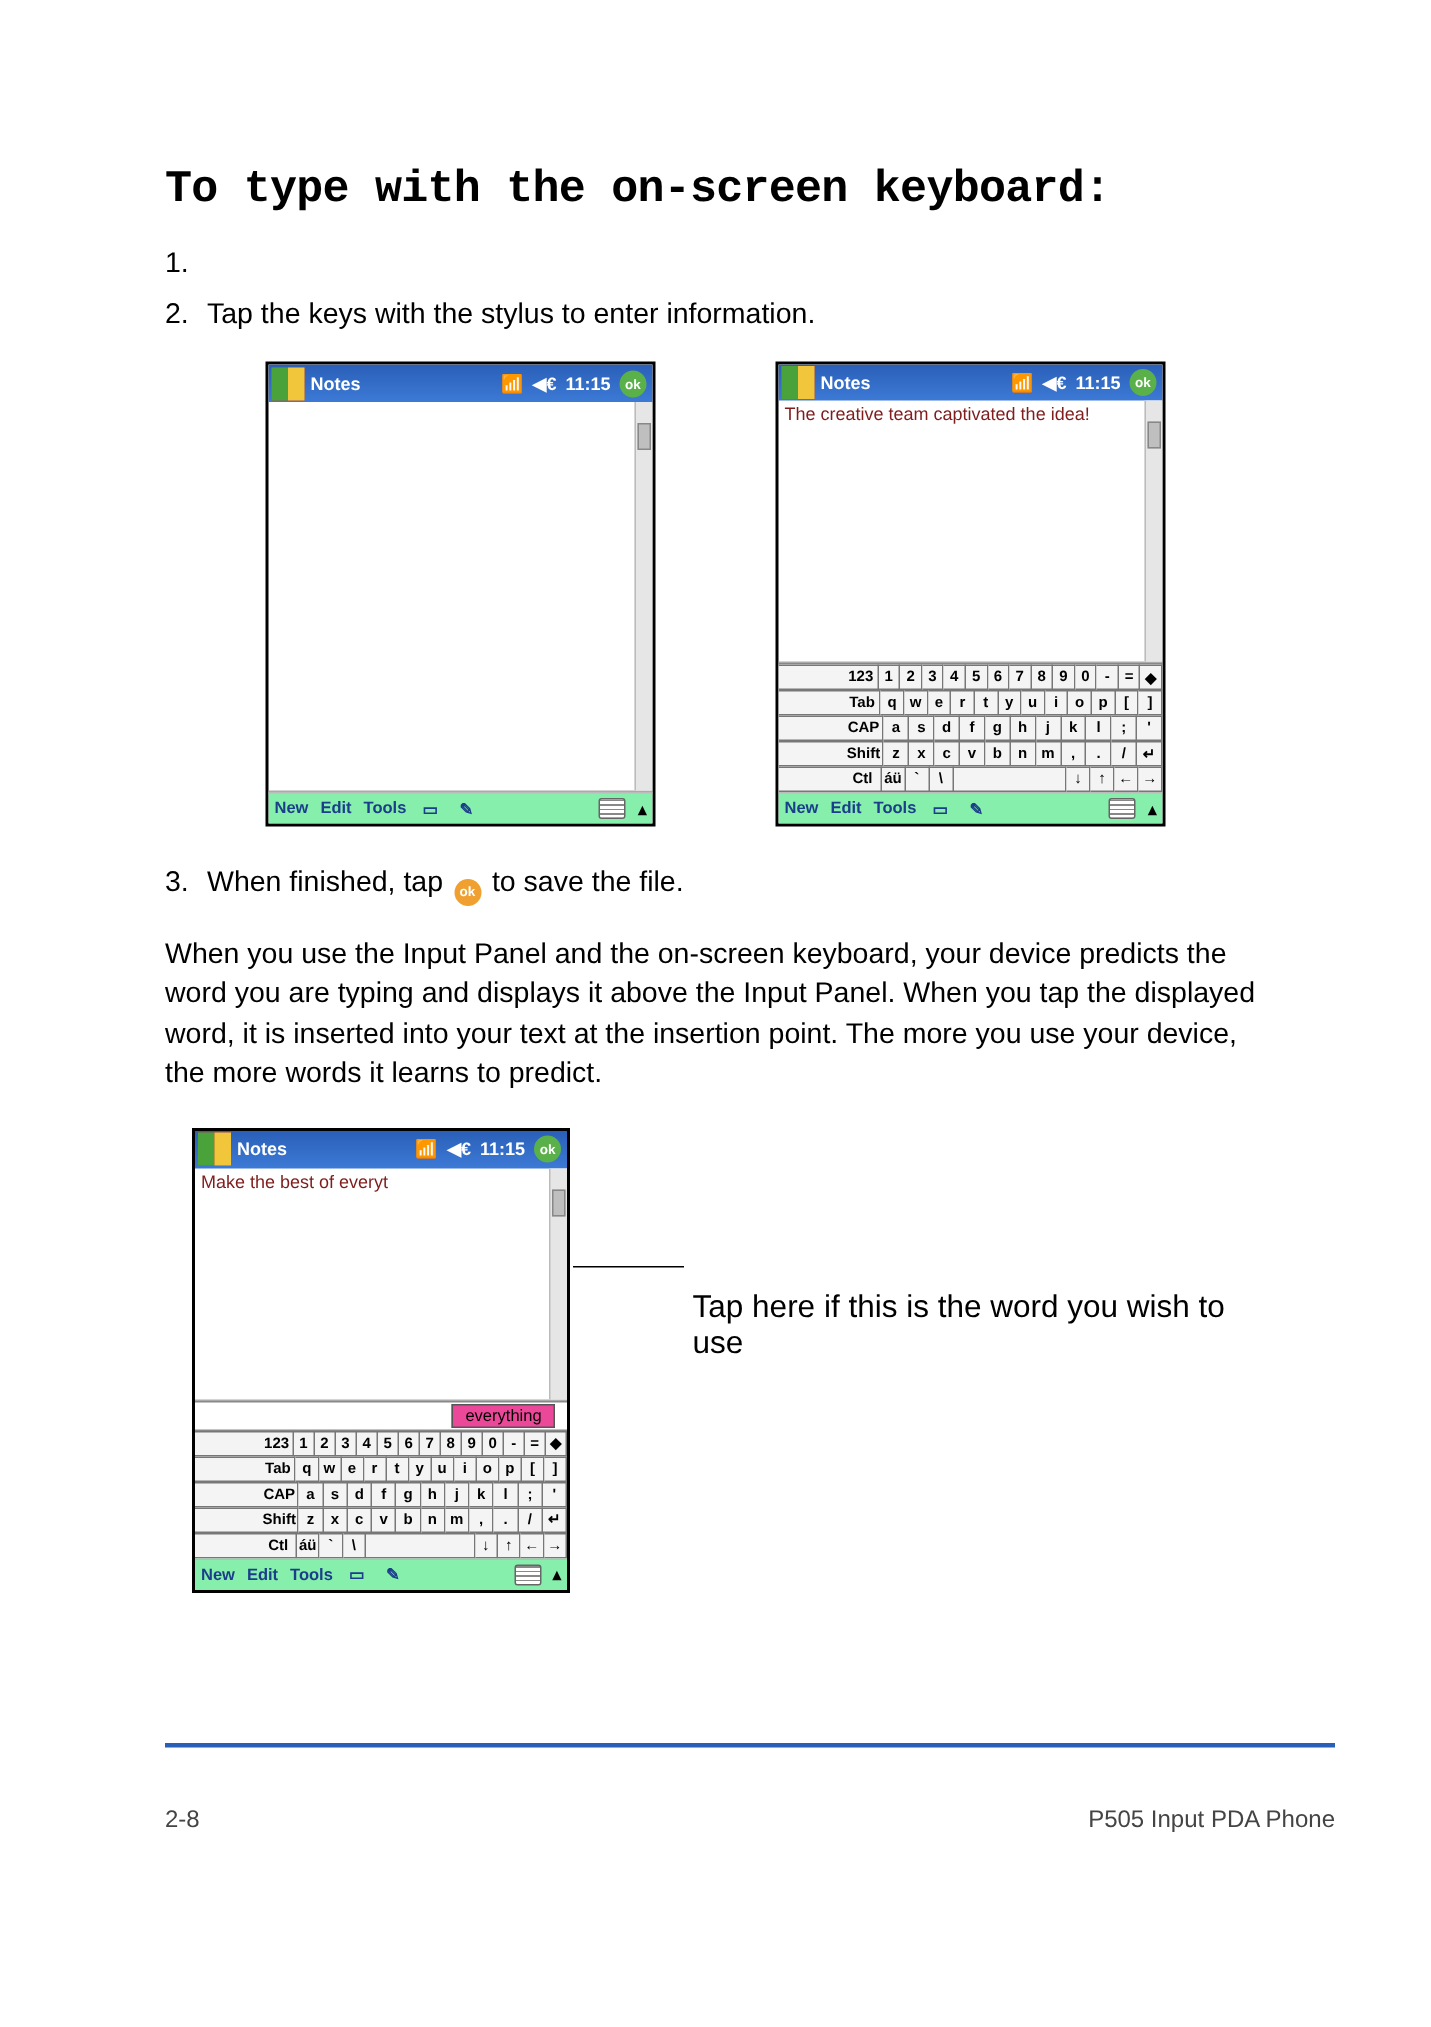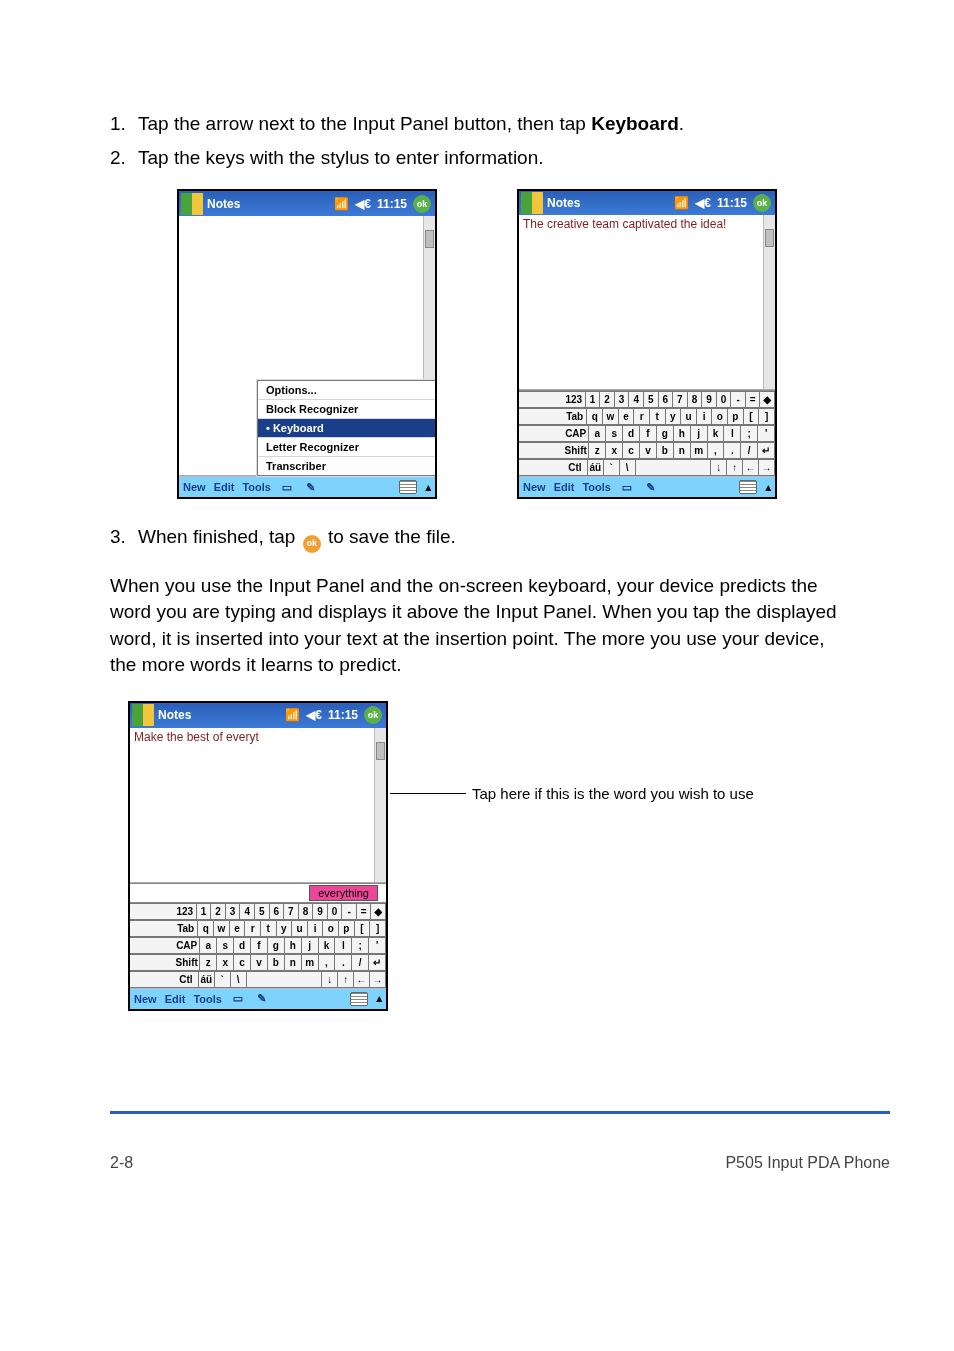--- a/index.html
+++ b/index.html
@@ -176,21 +176,21 @@
   }
   .key:first-child {
     border-left: none;
     padding-left: 44px;
   }
   .key.wide { flex: 1.6; }
   .key.xwide { flex: 5; }
   
   .toolbar {
     height: 22px;
-    background: #7dd3fc;
+    background: #86efac;
     border-top: 1px solid #bbb;
     display: flex;
     align-items: center;
     font-size: 11px;
     font-weight: bold;
     color: #1a3e8a;
     gap: 8px;
     padding: 0 4px;
   }
   .toolbar .flex { flex: 1; }
@@ -253,22 +253,22 @@
     margin-top: 6px;
   }
   .pointer-line {
     width: 76px;
     border-top: 1px solid #000;
     margin-left: 2px;
     margin-top: 92px;
     align-self: flex-start;
   }
   .pointer-label {
-    font-size: 15px;
-    margin-top: 84px;
+    font-size: 21px;
+    margin-top: 108px;
     align-self: flex-start;
     padding-left: 6px;
   }
   
   .footer-wrap {
     margin-top: 60px;
   }
   .footer-rule {
     border-top: 3px solid #2a5fb8;
     margin: 0 64px 6px 110px;
@@ -280,27 +280,25 @@
     color: #444;
     padding: 0 64px 40px 110px;
     margin-top: 40px;
   }
 </style>
 </head>
 <body>
 
 <div class="page">
 
+  <div class="heading">To type with the on-screen keyboard:</div>
 
   <ol class="step-list">
     <li>
       <span class="step-num">1.</span>
-      <span>
-        <span>Tap the arrow next to the Input Panel button, then tap </span><span class="bold">Keyboard</span><span>.</span>
-      </span>
     </li>
     <li>
       <span class="step-num">2.</span>
       <span>Tap the keys with the stylus to enter information.</span>
     </li>
   </ol>
 
   <div class="screenshot-row">
 
     <div class="pda" style="height:310px">
@@ -310,27 +308,20 @@
         <div class="tb-right">
           <span class="signal-icon">📶</span>
           <span class="speaker-icon">◀€</span>
           <span>11:15</span>
           <span class="ok-badge">ok</span>
         </div>
       </div>
       <div class="content-area" style="min-height:260px">
         <div class="scroll-track">
           <div class="scroll-thumb"></div>
-        </div>
-        <div class="input-popup">
-          <div class="pop-item">Options...</div>
-          <div class="pop-item">Block Recognizer</div>
-          <div class="pop-item selected">• Keyboard</div>
-          <div class="pop-item">Letter Recognizer</div>
-          <div class="pop-item">Transcriber</div>
         </div>
       </div>
       <div class="toolbar">
         <span>New</span>
         <span>Edit</span>
         <span>Tools</span>
         <span class="tool-icon">▭</span>
         <span class="tool-icon">✎</span>
         <span class="flex"></span>
         <span class="kb-toggle"></span>

